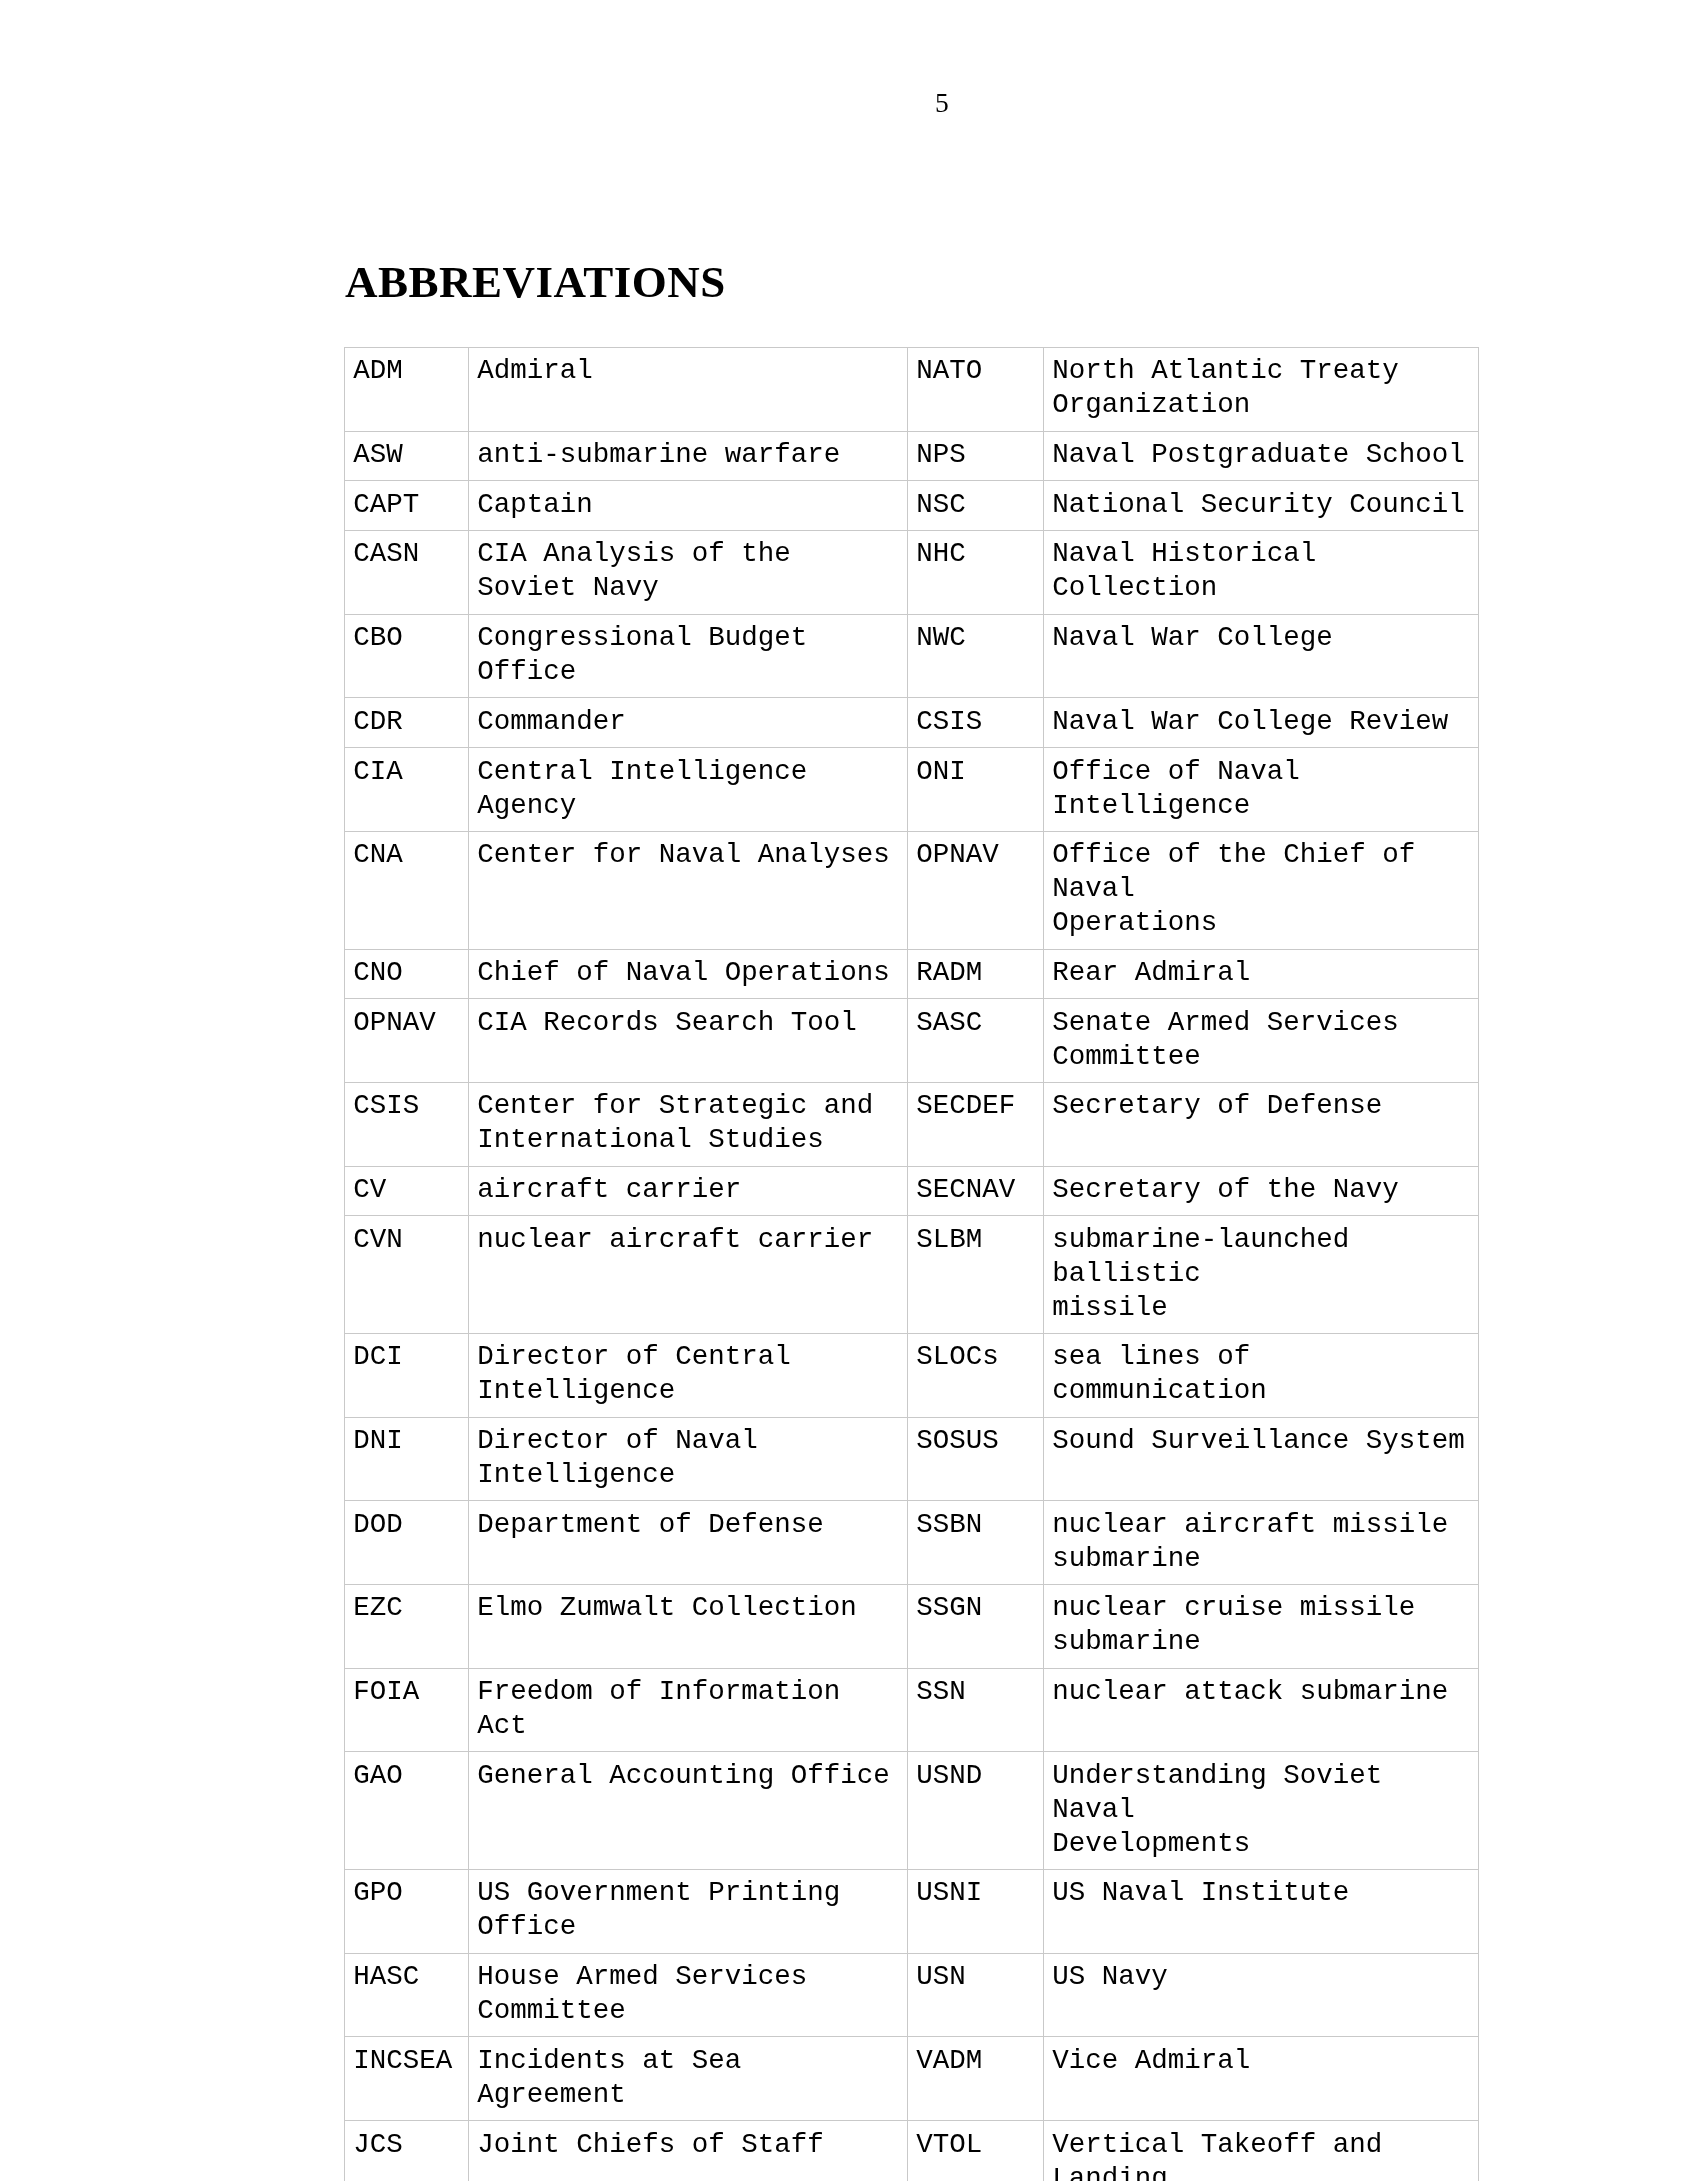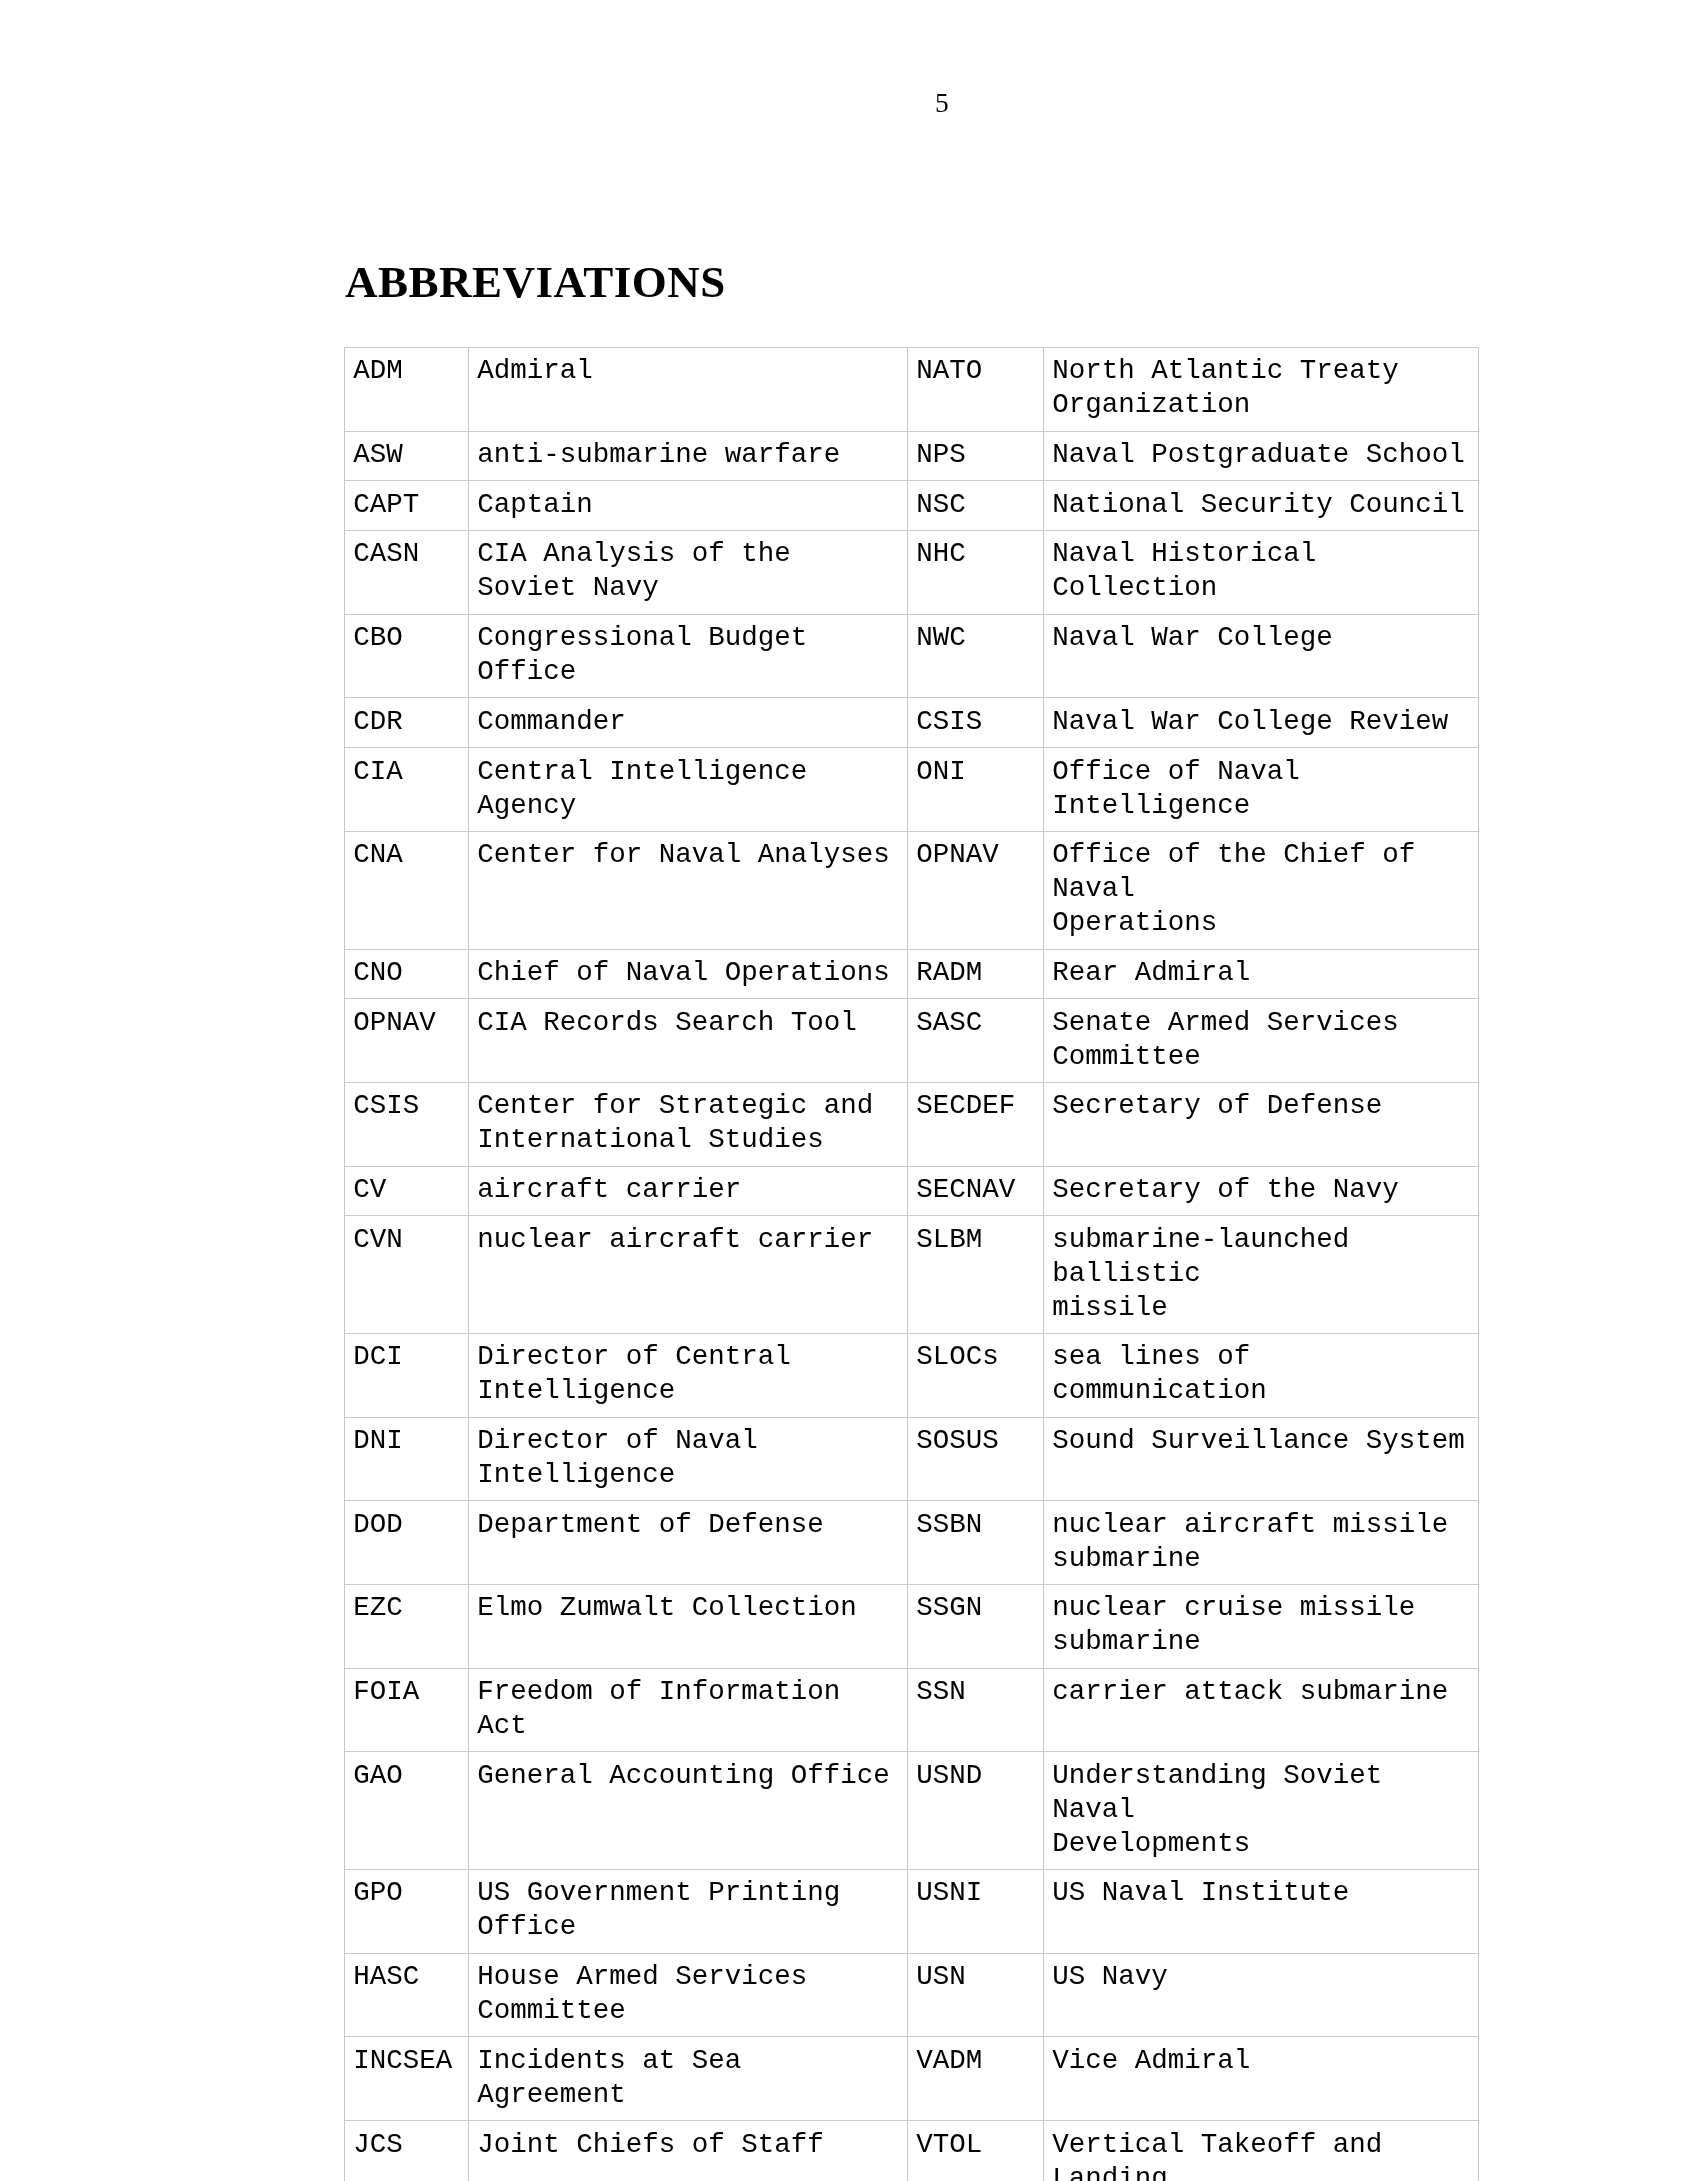--- a/index.html
+++ b/index.html
@@ -191,21 +191,21 @@
     <td>EZC</td>
     <td>Elmo Zumwalt Collection</td>
     <td>SSGN</td>
     <td>nuclear cruise missile submarine</td>
   </tr>
 
   <tr>
     <td>FOIA</td>
     <td>Freedom of Information Act</td>
     <td>SSN</td>
-    <td>carrier attack submarine</td>
+    <td>nuclear attack submarine</td>
   </tr>
 
   <tr>
     <td>GAO</td>
     <td>General Accounting Office</td>
     <td>USND</td>
     <td>Understanding Soviet Naval
 Developments</td>
   </tr>
 

